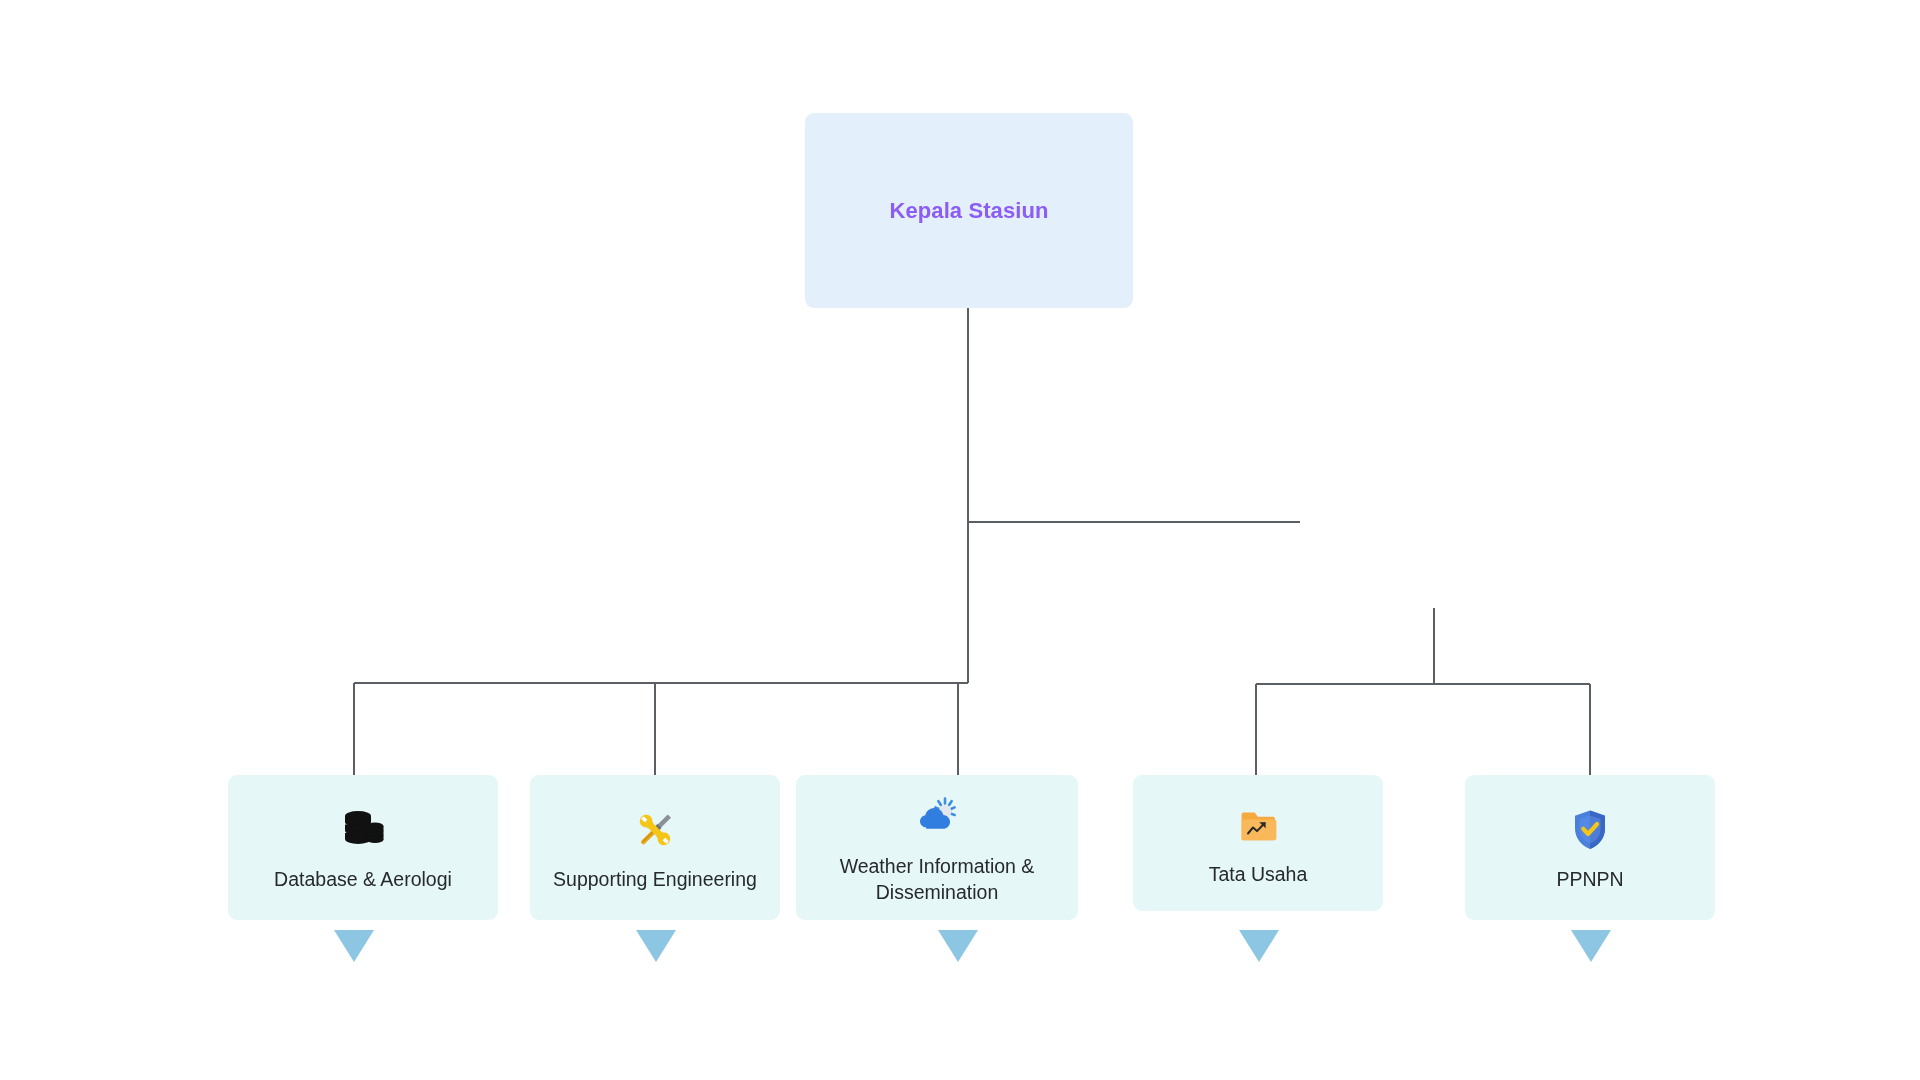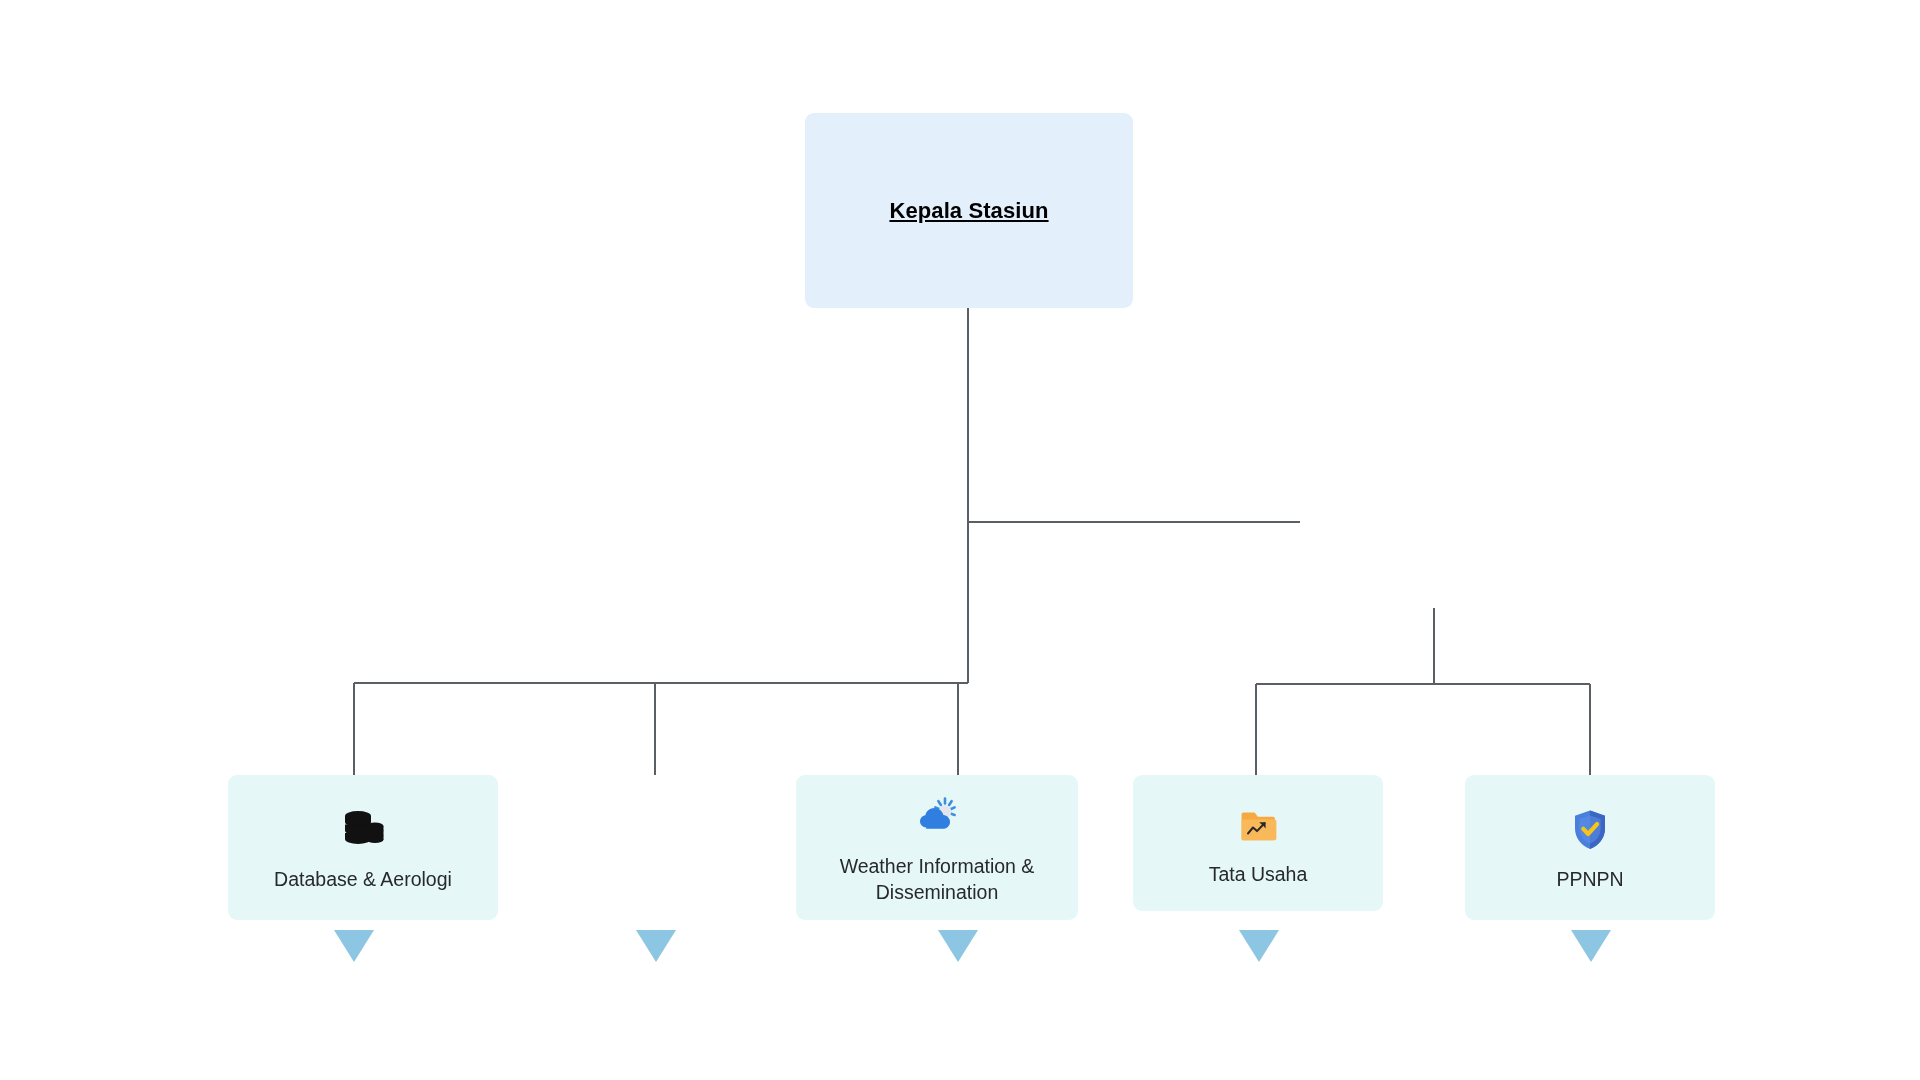--- a/index.html
+++ b/index.html
@@ -43,24 +43,23 @@
     justify-content: center;
     text-align: center;
   }
 
   .node-manager {
     background: #e3effb;
   }
   .node-manager .node-label {
     font-size: 22px;
     font-weight: bold;
-    color: #000000;
+    color: #8b5cf6;
     letter-spacing: 0.1px;
     line-height: 1.25;
-    text-decoration: underline;
   }
 
   .node-leaf {
     background: #e6f7f8;
     padding-top: 4px;
   }
   .node-leaf .node-label {
     font-size: 19.5px;
     font-weight: 400;
     color: #26292e;
@@ -137,20 +136,42 @@
           <ellipse cx="35" cy="28.5" rx="8.5" ry="3.6"></ellipse>
           <rect x="26.5" y="29" width="17" height="3.5"></rect>
           <ellipse cx="35" cy="32.5" rx="8.5" ry="3.6"></ellipse>
         </g>
       </svg>
     </span>
     <span class="node-label">Database &amp; Aerologi</span>
   </div>
   <div class="expander" style="left:334px; top:930px;"></div>
 
+  <div class="node node-leaf" style="left:530px; top:775px; width:250px; height:145px;">
+    <span class="node-icon">
+      <svg width="46" height="46" viewBox="0 0 46 46">
+
+        <g transform="rotate(45 23 23)">
+          <rect x="21" y="3" width="4.6" height="15" fill="#8b9199"></rect>
+          <rect x="20.4" y="17" width="5.8" height="4" fill="#6f757d"></rect>
+          <rect x="21" y="20" width="4.6" height="22" rx="2" fill="#e8a91c"></rect>
+          <rect x="22.2" y="22" width="1.1" height="18" fill="#c4890c"></rect>
+        </g>
+
+        <g transform="rotate(-45 23 23)" fill="#f5c518">
+          <path d="M23 4.2c-3.6 0-6.4 2.8-6.4 6.2 0 2 1 3.8 2.5 4.9v1.6h7.8v-1.6c1.5-1.1 2.5-2.9 2.5-4.9 0-3.4-2.8-6.2-6.4-6.2z"></path>
+          <rect x="19.6" y="15.8" width="6.8" height="15.5"></rect>
+          <path d="M23 41.8c3.6 0 6.4-2.8 6.4-6.2 0-2-1-3.8-2.5-4.9v-1.6h-7.8v1.6c-1.5 1.1-2.5 2.9-2.5 4.9 0 3.4 2.8 6.2 6.4 6.2z"></path>
+          <rect x="21.2" y="5.2" width="3.6" height="5.2" fill="#ffffff"></rect>
+          <rect x="21.2" y="35.6" width="3.6" height="5.2" fill="#ffffff"></rect>
+        </g>
+      </svg>
+    </span>
+    <span class="node-label">Supporting Engineering</span>
+  </div>
   <div class="expander" style="left:636px; top:930px;"></div>
 
   <div class="node node-leaf" style="left:796px; top:775px; width:282px; height:145px;">
     <span class="node-icon">
       <svg width="46" height="46" viewBox="0 0 46 46">
 
         <g stroke="#3f8fe0" stroke-width="2.6" stroke-linecap="round">
           <line x1="31" y1="4.5" x2="31" y2="9.5"></line>
           <line x1="24.4" y1="7.2" x2="26.9" y2="11"></line>
           <line x1="37.6" y1="7.2" x2="35.1" y2="11"></line>

